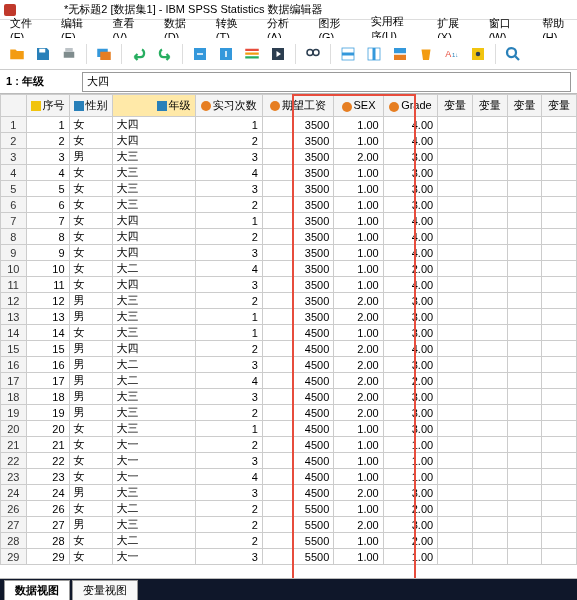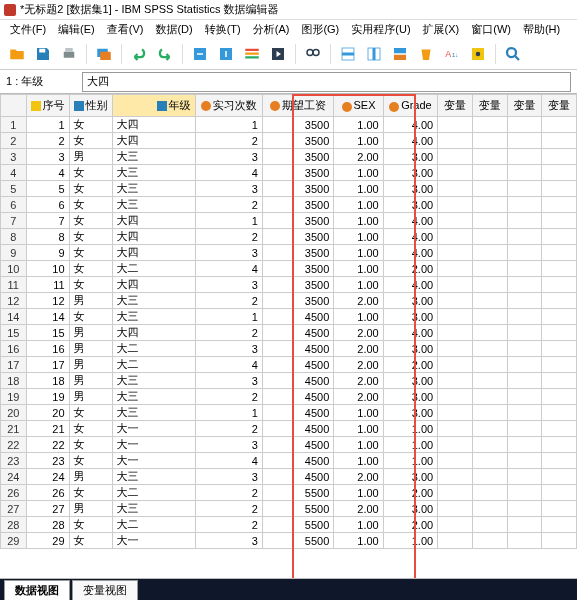--- a/index.html
+++ b/index.html
@@ -1,26 +1,26 @@
 <!DOCTYPE html>
 <html><head>
 <meta charset="utf-8">
 <style>
 * { box-sizing: border-box; margin: 0; padding: 0; font-family: "Microsoft YaHei", Arial, sans-serif; }
 body { background: #f0f0f0; font-size: 11px; width: 577px; height: 600px; overflow: hidden; display: flex; flex-direction: column; }
-.titlebar { background: #fff; height: 20px; display: flex; align-items: center; padding: 0 4px; font-size: 11px; color: #000; border-bottom: 1px solid #ddd; }
+.titlebar { background: #fff; height: 20px; display: flex; align-items: center; padding: 0 4px; font-size: 11px; color: #000; border-bottom: 1px solid #ddd; gap: 44px; }
 .titlebar .icon { width: 12px; height: 12px; background: #c0392b; border-radius: 2px; margin-right: 4px; }
-.menubar { background: #fff; height: 18px; display: flex; align-items: center; padding: 0 6px; gap: 4px; font-size: 11px; }
+.menubar { background: #fff; height: 18px; display: flex; align-items: center; padding: 0 6px; gap: 19px; font-size: 11px; }
 .menubar span { padding: 0 4px; cursor: default; }
 .toolbar { background: #fff; height: 32px; display: flex; align-items: center; padding: 0 6px; gap: 4px; border-bottom: 1px solid #ccc; }
 .tbtn { width: 22px; height: 22px; display: flex; align-items: center; justify-content: center; cursor: pointer; border-radius: 2px; }
 .tbtn svg { width: 18px; height: 18px; }
 .sep { width: 1px; height: 20px; background: #ddd; margin: 0 2px; }
 .locator { background: #fff; height: 24px; display: flex; align-items: center; border-bottom: 1px solid #bbb; }
-.locator .lab { width: 82px; padding-left: 6px; font-size: 11px; }
+.locator .lab { width: 82px; padding-left: 6px; font-size: 11px; font-weight: bold; }
 .locator input { flex: 1; height: 20px; border: 1px solid #999; padding: 0 4px; font-size: 11px; margin-right: 6px; }
 .grid-wrap { flex: 1; overflow: auto; background: #fff; position: relative; }
 table { border-collapse: collapse; font-size: 11px; table-layout: fixed; }
 th, td { border: 1px solid #ccc; height: 16px; padding: 0 4px; overflow: hidden; white-space: nowrap; }
 th { background: #f4f4f4; font-weight: normal; height: 22px; }
 th.col-h { position: relative; }
 .measure-ico { display: inline-block; width: 10px; height: 10px; margin-right: 2px; vertical-align: middle; }
 .m-nom { background: #e67e22; border-radius: 50%; }
 .m-sca { background: #f1c40f; }
 .m-str { background: #2980b9; }
@@ -363,20 +363,34 @@
           <td class="num">2</td>
           <td class="num">3500</td>
           <td class="num">2.00</td>
           <td class="num">3.00</td>
           <td></td>
           <td></td>
           <td></td>
           <td></td>
         </tr>
         <tr>
+          <td class="rowh">13</td>
+          <td class="num">13</td>
+          <td class="txt">男</td>
+          <td class="txt">大三</td>
+          <td class="num">1</td>
+          <td class="num">3500</td>
+          <td class="num">2.00</td>
+          <td class="num">3.00</td>
+          <td></td>
+          <td></td>
+          <td></td>
+          <td></td>
+        </tr>
+        <tr>
           <td class="rowh">14</td>
           <td class="num">14</td>
           <td class="txt">女</td>
           <td class="txt">大三</td>
           <td class="num">1</td>
           <td class="num">4500</td>
           <td class="num">1.00</td>
           <td class="num">3.00</td>
           <td></td>
           <td></td>

